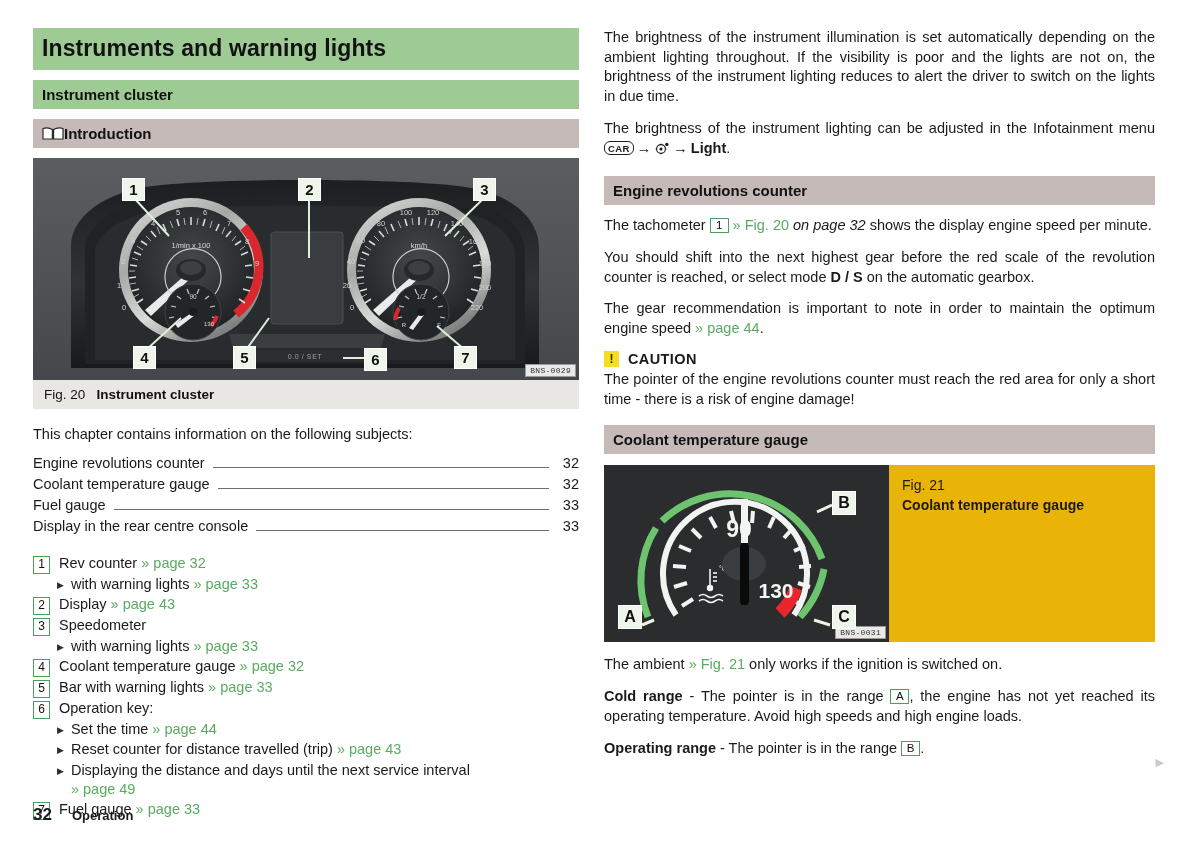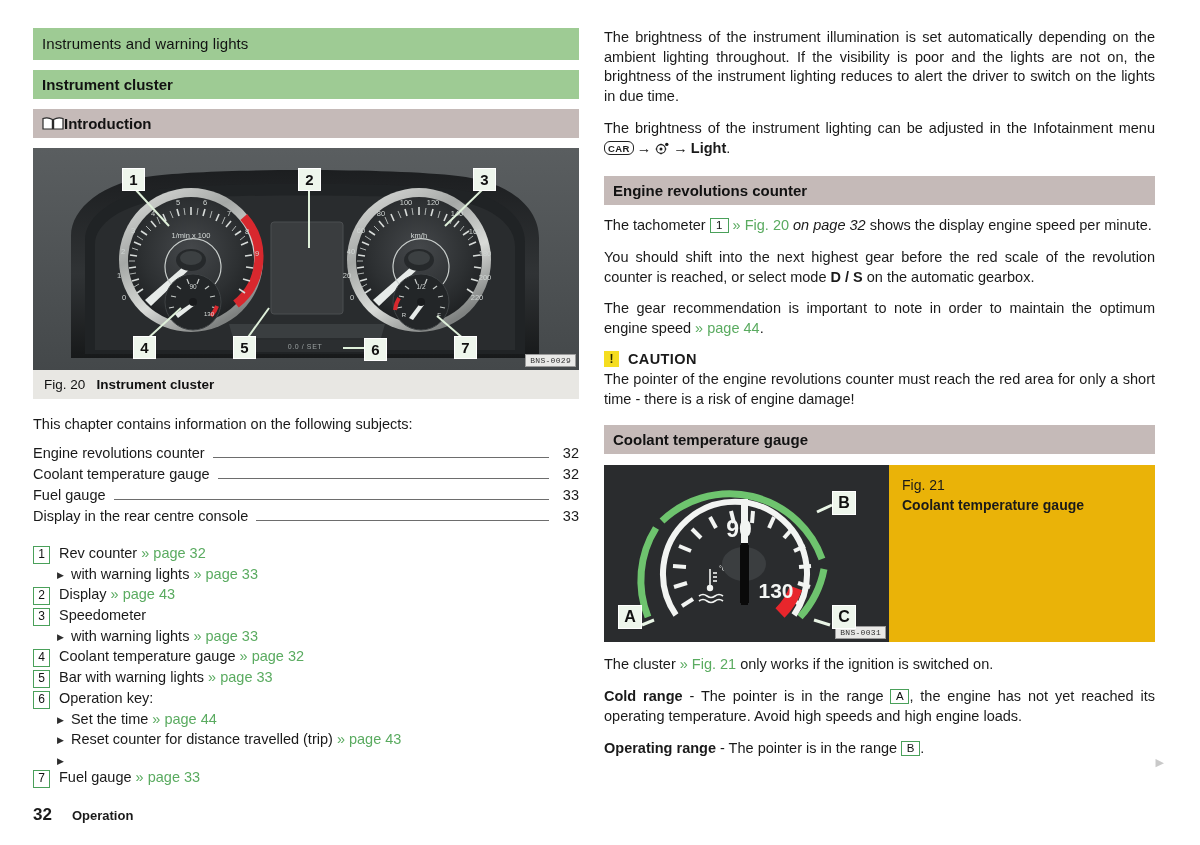--- a/index.html
+++ b/index.html
@@ -12,21 +12,21 @@
   }
   .page{position:relative;width:1200px;height:845px;}
 
   
   .col-left{position:absolute;left:33px;top:28px;width:546px;}
   .col-right{position:absolute;left:604px;top:28px;width:551px;}
 
   
   .h-chapter{
     background:#9ecb94;color:#121212;
-    font-size:15px;font-weight:normal;
+    font-size:23px;font-weight:bold;
     padding:7px 0 8px 9px;margin:0 0 10px 0;
     letter-spacing:.1px;
   }
   .h-section{
     background:#9ecb94;color:#121212;
     font-size:15px;font-weight:bold;
     padding:6px 0 6px 9px;margin:0 0 10px 0;
   }
   .h-sub{
     background:#c5bab8;color:#121212;
@@ -463,20 +463,22 @@
         <span><span>Set the time</span>
           <span class="ref">» page 44</span></span>
       </div>
       <div class="sub-item">
         <span class="tri">▶</span>
         <span><span>Reset counter for distance travelled (trip)</span>
           <span class="ref">» page 43</span></span>
       </div>
       <div class="sub-item">
         <span class="tri">▶</span>
+        <span><span>Displaying the distance and days until the next service interval</span><br>
+          <span class="ref">» page 49</span></span>
       </div>
 
       <div class="key-item">
         <span class="numbox">7</span>
         <span class="key-text"><span>Fuel gauge</span>
           <span class="ref">» page 33</span></span>
       </div>
     </div>
   </div>
 
@@ -582,21 +584,21 @@
         <div class="cal-g" style="left:228px;top:140px;">C</div>
         <div class="fig-code">BNS-0031</div>
       </div>
       <div class="fig21-cap">
         <div>Fig. 21</div>
         <b>Coolant temperature gauge</b>
       </div>
     </div>
 
     <p class="body">
-      <span>The cluster </span><span class="ref">» Fig. 21</span><span> only works if the ignition is switched on.</span>
+      <span>The ambient </span><span class="ref">» Fig. 21</span><span> only works if the ignition is switched on.</span>
     </p>
 
     <p class="body">
       <b>Cold range</b><span> - The pointer is in the range </span><span class="inlinebox">A</span><span>, the engine has not yet reached its operating temperature. Avoid high speeds and high engine loads.</span>
     </p>
 
     <p class="body last">
       <b>Operating range</b><span> - The pointer is in the range </span><span class="inlinebox">B</span><span>.</span>
     </p>
   </div>

